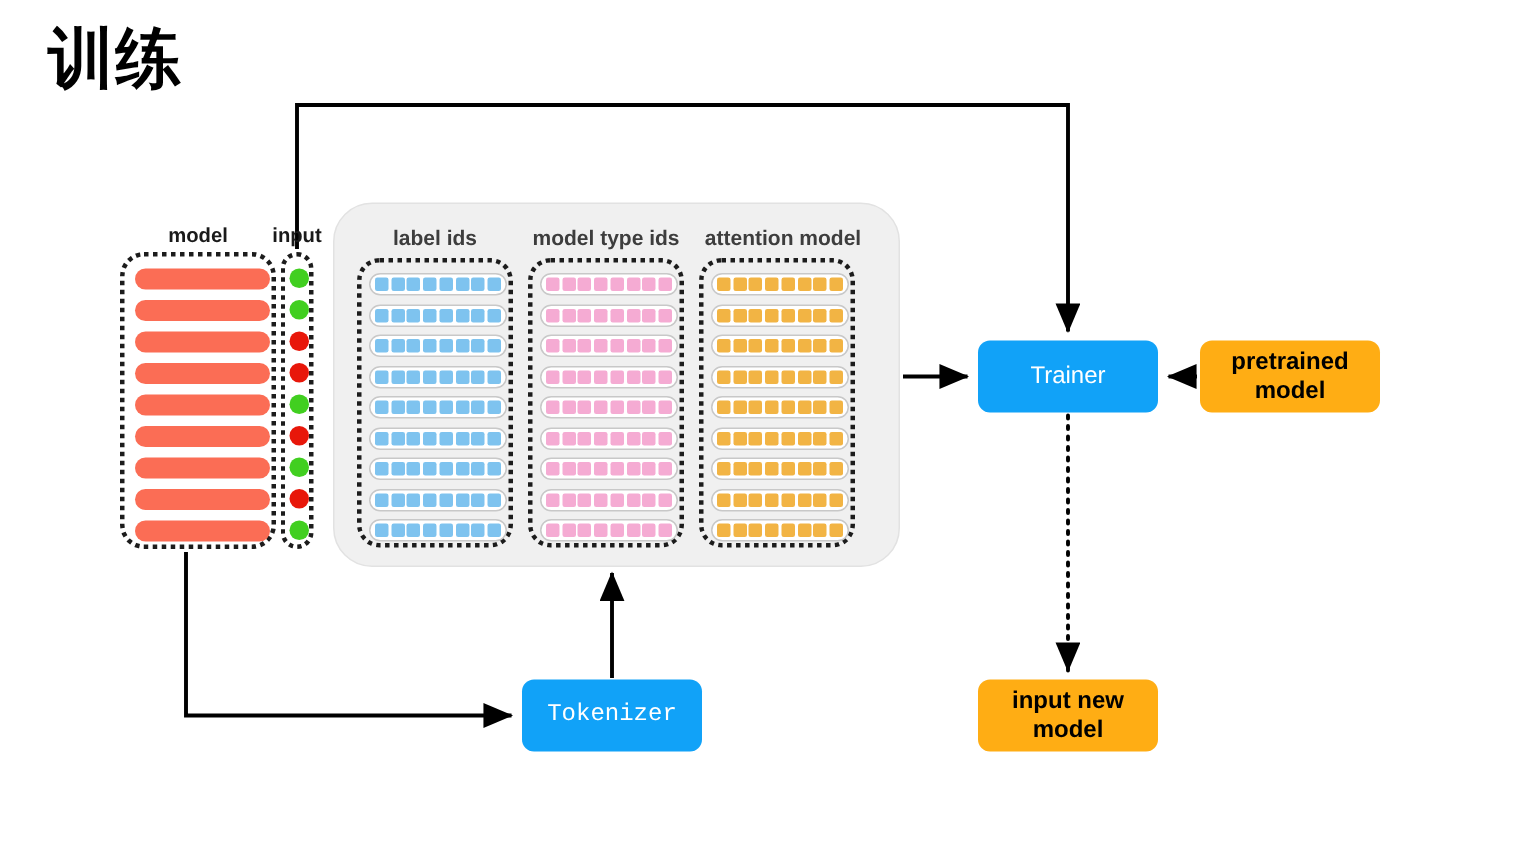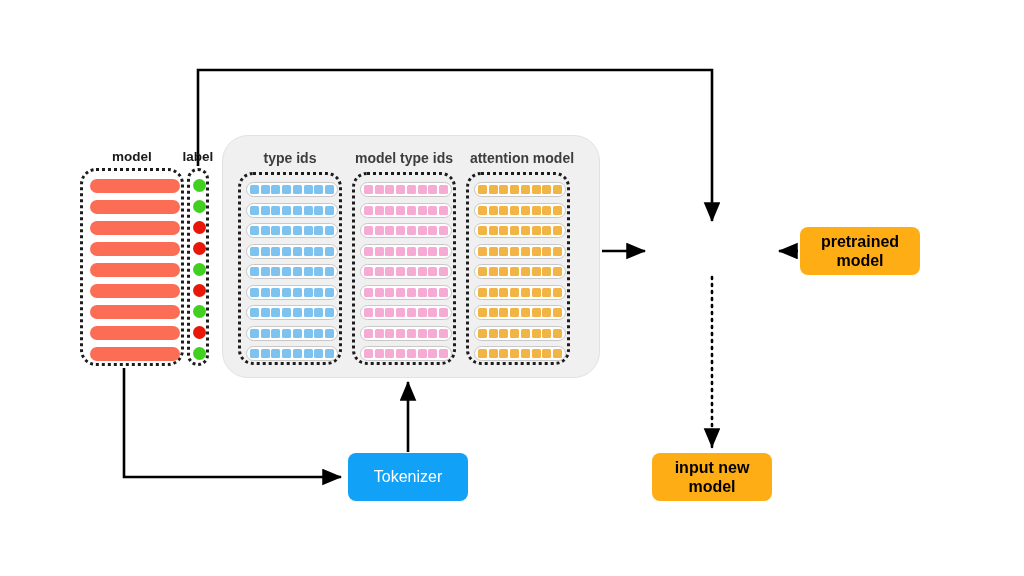--- a/index.html
+++ b/index.html
@@ -140,38 +140,39 @@
     text-align: center;
     font-size: 16px;
     font-weight: normal;
     line-height: 1.2;
   }
   .box.blue   { background: #11a2f8; color: #ffffff; }
   .box.orange { background: #ffad14; color: #000000; font-weight: bold; }
 
   #box-trainer   { left: 652px; top: 227px; width: 120px; height: 48px; }
   #box-pretrained{ left: 800px; top: 227px; width: 120px; height: 48px; }
-  #box-tokenizer { left: 348px; top: 453px; width: 120px; height: 48px; }
+  #box-tokenizer { left: 348px; top: 453px; width: 120px; height: 48px; font-family: Liberation Mono, monospace; }
   #box-newmodel  { left: 652px; top: 453px; width: 120px; height: 48px; }
 
   
   #connectors {
     position: absolute;
     left: 0;
     top: 0;
     width: 1024px;
     height: 576px;
     pointer-events: none;
   }
 </style>
 </head>
 <body>
 
 <div id="canvas">
 
+  <div id="title">训练</div>
 
   <svg id="connectors" viewBox="0 0 1024 576">
     <defs>
       <marker id="arrow" markerWidth="9" markerHeight="9" refX="7.2" refY="3.2" orient="auto" markerUnits="strokeWidth">
         <path d="M0,0 L0,6.4 L7.6,3.2 z" fill="#000000"></path>
       </marker>
       <marker id="arrowdot" markerWidth="9" markerHeight="9" refX="7.2" refY="3.2" orient="auto" markerUnits="strokeWidth">
         <path d="M0,0 L0,6.4 L7.6,3.2 z" fill="#000000"></path>
       </marker>
     </defs>
@@ -183,21 +184,21 @@
     <path d="M408,452 L408,382" fill="none" stroke="#000000" stroke-width="2.6" marker-end="url(#arrow)"></path>
 
     <path d="M602,251 L645,251" fill="none" stroke="#000000" stroke-width="2.6" marker-end="url(#arrow)"></path>
 
     <path d="M798,251 L779,251" fill="none" stroke="#000000" stroke-width="2.6" marker-end="url(#arrow)"></path>
 
     <path d="M712,277 L712,447" fill="none" stroke="#000000" stroke-width="2.6" stroke-dasharray="2,5" stroke-linecap="round" marker-end="url(#arrowdot)"></path>
   </svg>
 
   <div class="caption" style="left:100px; top:149px; width:64px;">model</div>
-  <div class="caption" style="left:169px; top:149px; width:58px;">label</div>
+  <div class="caption" style="left:169px; top:149px; width:58px;">input</div>
 
   <div id="text-col" class="dotted-group">
       <div class="text-bar" style="top: 8px; background: rgb(251, 109, 85);"></div>
       <div class="text-bar" style="top: 29px; background: rgb(251, 109, 85);"></div>
       <div class="text-bar" style="top: 50px; background: rgb(251, 109, 85);"></div>
       <div class="text-bar" style="top: 71px; background: rgb(251, 109, 85);"></div>
       <div class="text-bar" style="top: 92px; background: rgb(251, 109, 85);"></div>
       <div class="text-bar" style="top: 113px; background: rgb(251, 109, 85);"></div>
       <div class="text-bar" style="top: 134px; background: rgb(251, 109, 85);"></div>
       <div class="text-bar" style="top: 155px; background: rgb(251, 109, 85);"></div>
@@ -211,21 +212,21 @@
       <div class="label-dot red" style="top: 71px; background: rgb(232, 23, 10);"></div>
       <div class="label-dot green" style="top: 92px; background: rgb(65, 207, 32);"></div>
       <div class="label-dot red" style="top: 113px; background: rgb(232, 23, 10);"></div>
       <div class="label-dot green" style="top: 134px; background: rgb(65, 207, 32);"></div>
       <div class="label-dot red" style="top: 155px; background: rgb(232, 23, 10);"></div>
       <div class="label-dot green" style="top: 176px; background: rgb(65, 207, 32);"></div>
     </div>
 
   <div id="features-panel"></div>
 
-  <div class="caption gray" style="left:238px; top:150px; width:104px;">type ids</div>
+  <div class="caption gray" style="left:238px; top:150px; width:104px;">label ids</div>
   <div class="caption gray" style="left:348px; top:150px; width:112px;">model type ids</div>
   <div class="caption gray" style="left:462px; top:150px; width:120px;">attention model</div>
 
   <div id="col-input-ids" class="feat-col">
       <div class="feat-row" style="top: 7px;">
         <div class="cell blue" style="background: rgb(126, 195, 239);"></div>
         <div class="cell blue" style="background: rgb(126, 195, 239);"></div>
         <div class="cell blue" style="background: rgb(126, 195, 239);"></div>
         <div class="cell blue" style="background: rgb(126, 195, 239);"></div>
         <div class="cell blue" style="background: rgb(126, 195, 239);"></div>
@@ -492,20 +493,23 @@
         <div class="cell orange" style="background: rgb(242, 180, 68);"></div>
         <div class="cell orange" style="background: rgb(242, 180, 68);"></div>
         <div class="cell orange" style="background: rgb(242, 180, 68);"></div>
         <div class="cell orange" style="background: rgb(242, 180, 68);"></div>
         <div class="cell orange" style="background: rgb(242, 180, 68);"></div>
         <div class="cell orange" style="background: rgb(242, 180, 68);"></div>
         <div class="cell orange" style="background: rgb(242, 180, 68);"></div>
       </div>
     </div>
 
+  <div id="box-trainer" class="box blue">
+    <span>Trainer</span>
+  </div>
 
   <div id="box-pretrained" class="box orange">
     <span>
       <span>pretrained</span><br>
       <span>model</span>
     </span>
   </div>
 
   <div id="box-tokenizer" class="box blue">
     <span>Tokenizer</span>

